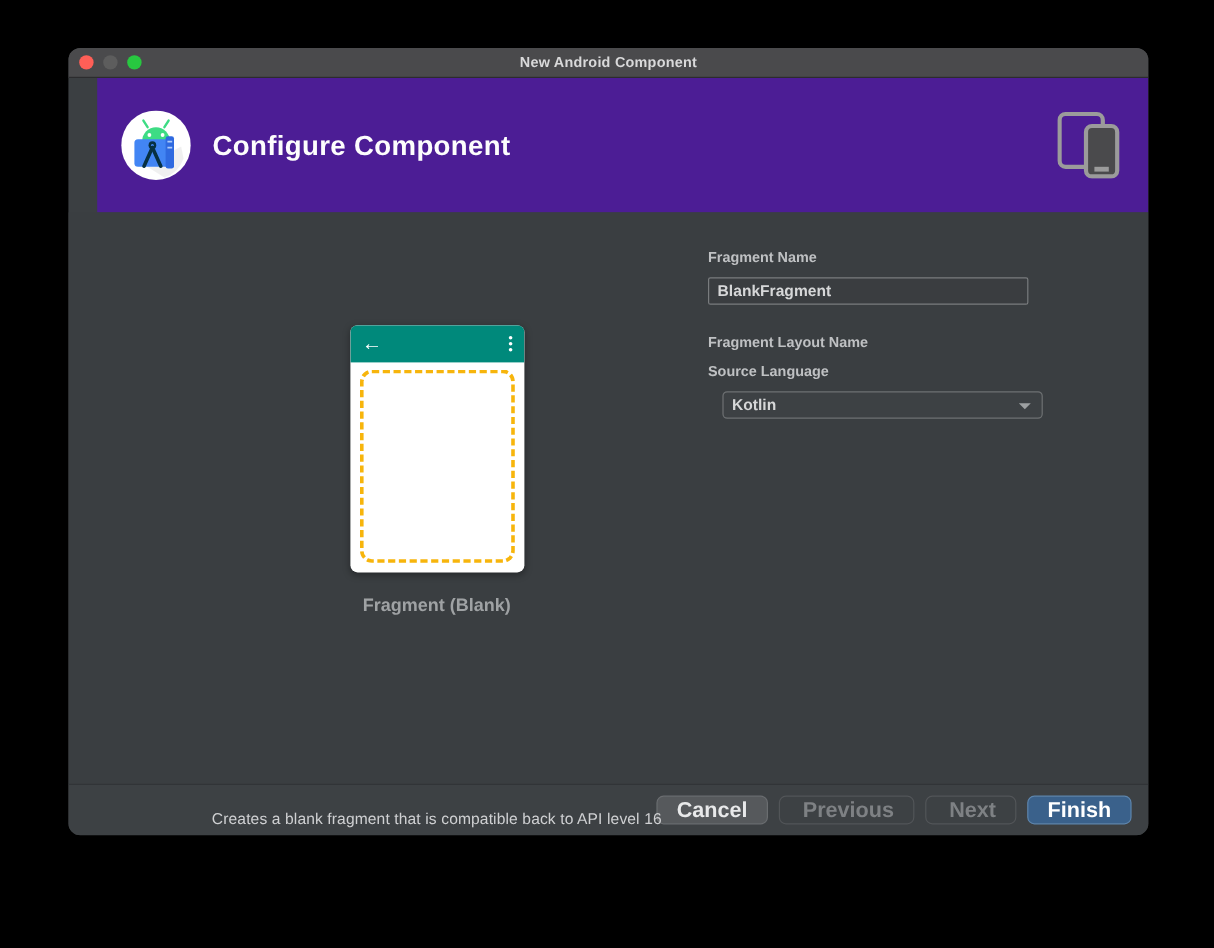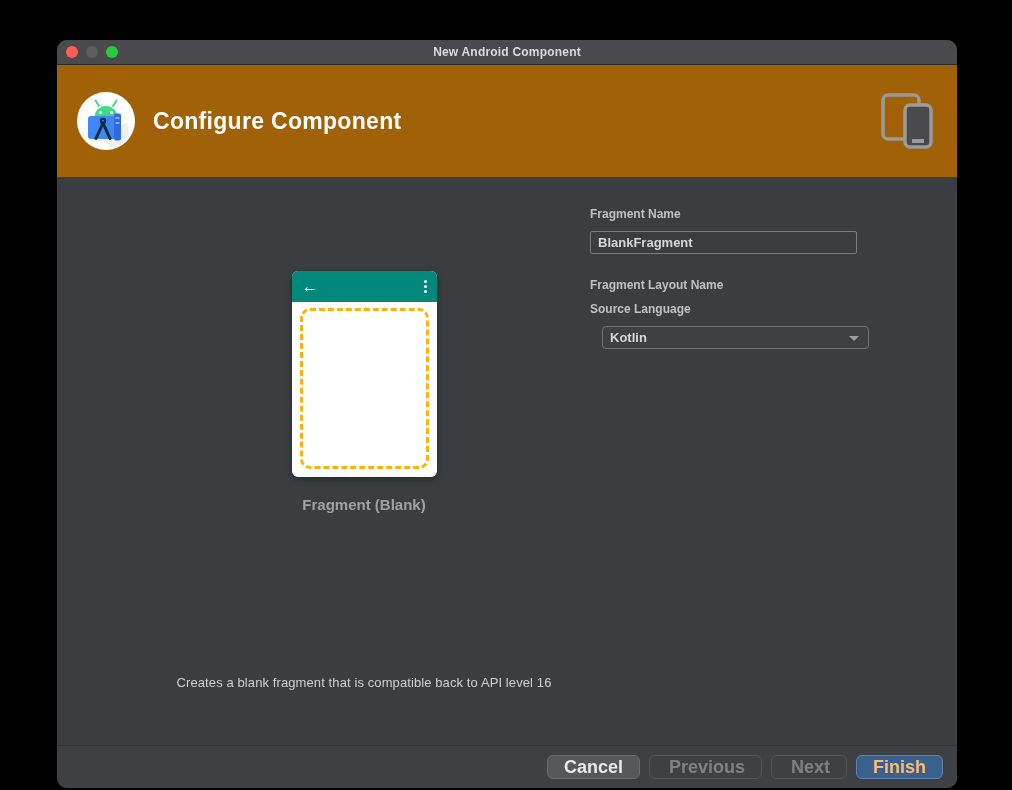--- a/index.html
+++ b/index.html
@@ -1,42 +1,42 @@
 <!DOCTYPE html>
 <html><head>
 <meta charset="utf-8">
 <style>
   * { margin: 0; padding: 0; box-sizing: border-box; }
   html, body { width: 1012px; height: 790px; background: #000; font-family: "Liberation Sans", sans-serif; }
   .stage { position: relative; width: 1012px; height: 790px; background: #000; overflow: hidden; }
 
   .window {
-    position: absolute; left: 57px; top: 40px; width: 900px; height: 748px;
+    position: absolute; left: 57px; top: 40px; width: 900px; height: 656px;
     background: #3b3f42; border-radius: 10px; overflow: hidden;
     box-shadow: 0 18px 40px rgba(0,0,0,0.7);
     display: flex; flex-direction: column;
   }
 
   
   .titlebar {
     position: relative; height: 25px; flex: 0 0 25px;
     background: #4a4a4c; border-bottom: 1px solid #2c2c2e;
     display: flex; align-items: center; justify-content: center;
   }
   .traffic { position: absolute; left: 9px; top: 6px; display: flex; gap: 8px; }
   .dot { width: 12px; height: 12px; border-radius: 50%; }
   .dot.red { background: #ff5f57; }
   .dot.gray { background: #5d5d5d; }
   .dot.green { background: #28c840; }
   .titlebar-text { font-size: 12px; font-weight: bold; color: #d9d9da; letter-spacing: 0.2px; }
 
   
   .header {
-    height: 112px; flex: 0 0 112px; background: #a16207;
-    display: flex; align-items: center; position: relative;
+    height: 112px; flex: 0 0 112px; background: #4c1d95;
+    display: flex; align-items: center; position: relative; margin-left: 24px;
   }
   .app-badge { margin-left: 20px; width: 58px; height: 58px; }
   .header-title { margin-left: 18px; font-size: 23px; font-weight: 700; color: #fdfdfd; letter-spacing: 0.3px; }
   .devices { position: absolute; right: 22px; top: 50%; transform: translateY(-50%); }
 
   
   .content { position: relative; flex: 1 1 auto; background: #3a3e41; }
 
   .preview-col { position: absolute; left: 107px; top: 94px; width: 400px; text-align: center; }
   .phone-card {
@@ -82,21 +82,21 @@
     flex: 0 0 43px; background: #3d4144; border-top: 1px solid #2e3235;
     display: flex; align-items: center; justify-content: flex-end; gap: 9px;
     padding-right: 14px;
   }
   .btn {
     height: 24px; border-radius: 6px; font-size: 18px; font-weight: 700;
     font-family: "Liberation Sans", sans-serif; padding: 0 16px; cursor: pointer;
   }
   .btn-default { background: #56595c; border: 1px solid #6a6d70; color: #e8e9ea; }
   .btn-disabled { background: transparent; border: 1px solid #525558; color: #7e8184; cursor: default; padding-left: 19px; }
-  .btn-primary { background: #3a618b; border: 1px solid #5d85ad; color: #fdba74; }
+  .btn-primary { background: #3a618b; border: 1px solid #5d85ad; color: #ffffff; }
 </style>
 </head>
 <body>
 
 <div class="stage">
   <div class="window">
 
     <div class="titlebar">
       <div class="traffic">
         <div class="dot red"></div>

